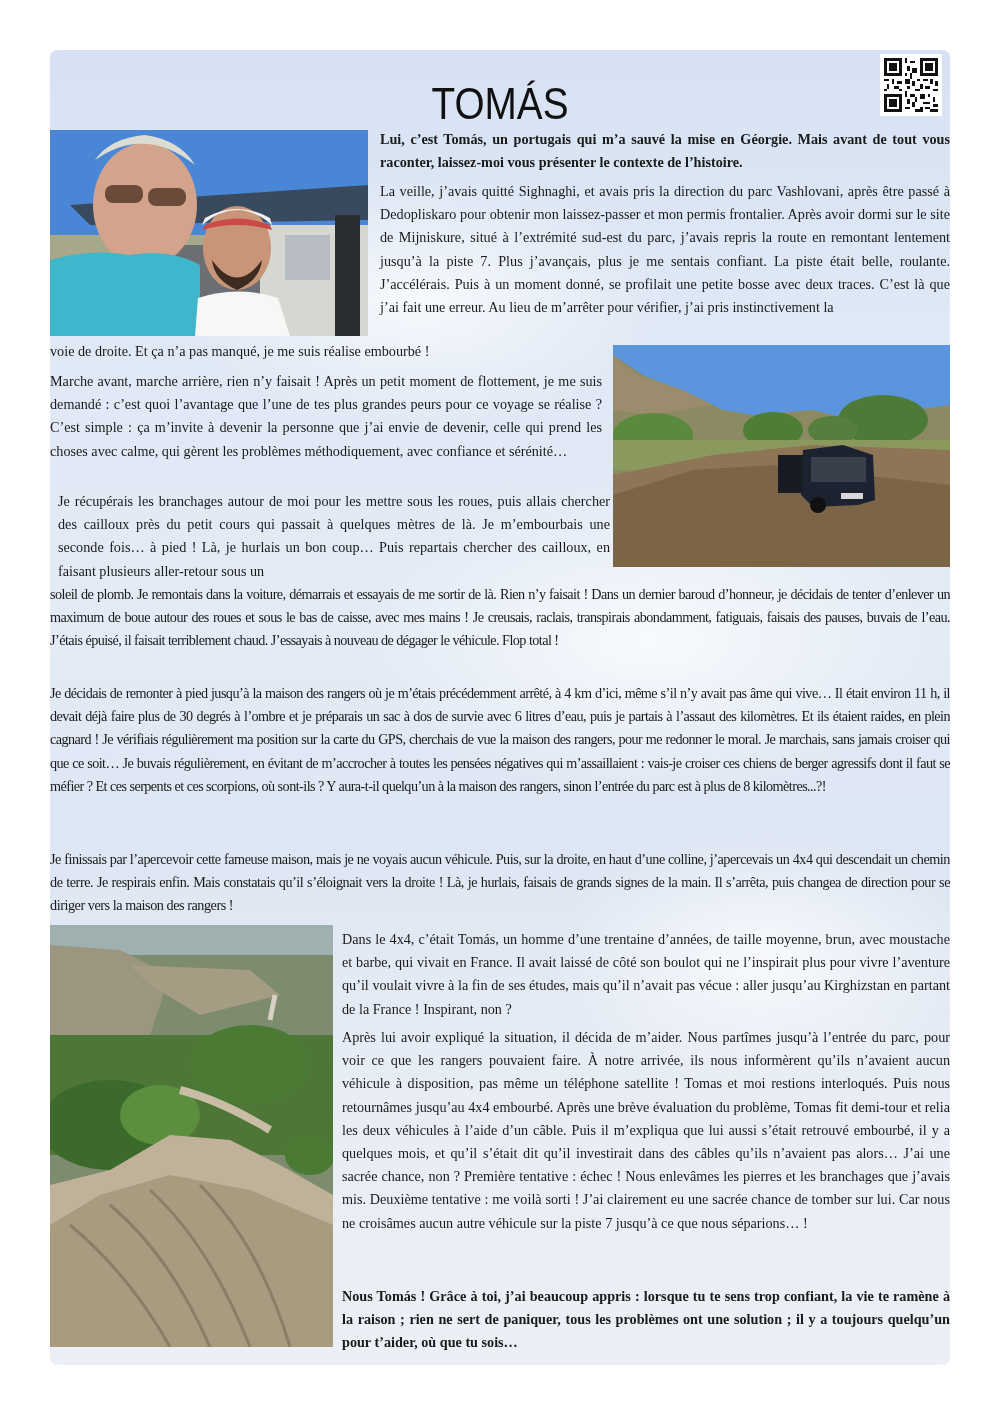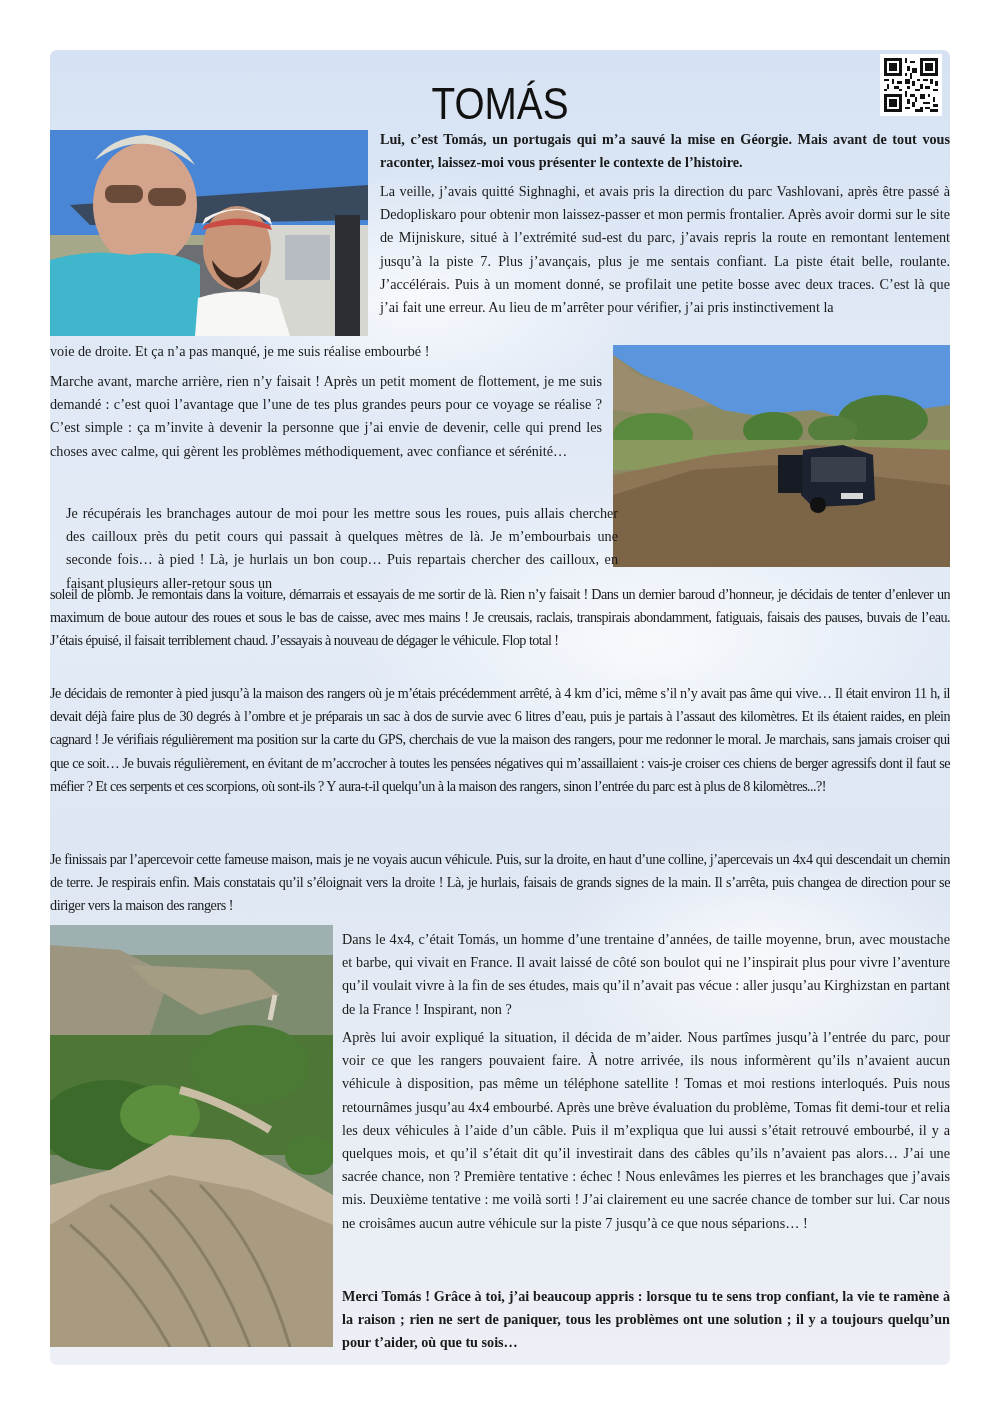--- a/index.html
+++ b/index.html
@@ -140,21 +140,21 @@
       <polygon points="0,150 80,125 160,120 337,140 337,222 0,222" fill="#7c6447"></polygon>
       <polygon points="190,105 230,100 260,110 262,155 245,160 200,162 188,150" fill="#1c2230"></polygon>
       <rect x="198" y="112" width="55" height="25" fill="#3a404b"></rect>
       <rect x="165" y="110" width="25" height="38" fill="#161b24"></rect>
       <rect x="228" y="148" width="22" height="6" fill="#d8d8d8"></rect>
       <ellipse cx="205" cy="160" rx="8" ry="8" fill="#111"></ellipse>
     </svg>
   </div>
 
   <p class="txt" style="left:0;top:320px;width:552px;">Marche avant, marche arrière, rien n’y faisait ! Après un petit moment de flottement, je me suis demandé : c’est quoi l’avantage que l’une de tes plus grandes peurs pour ce voyage se réalise ? C’est simple : ça m’invite à devenir la personne que j’ai envie de devenir, celle qui prend les choses avec calme, qui gèrent les problèmes méthodiquement, avec confiance et sérénité…</p>
-  <p class="txt" style="left:16px;top:440px;width:552px;margin-top:12px;">Je récupérais les branchages autour de moi pour les mettre sous les roues, puis allais chercher des cailloux près du petit cours qui passait à quelques mètres de là. Je m’embourbais une seconde fois… à pied ! Là, je hurlais un bon coup… Puis repartais chercher des cailloux, en faisant plusieurs aller-retour sous un</p>
+  <p class="txt" style="left:8px;top:440px;width:552px;">Je récupérais les branchages autour de moi pour les mettre sous les roues, puis allais chercher des cailloux près du petit cours qui passait à quelques mètres de là. Je m’embourbais une seconde fois… à pied ! Là, je hurlais un bon coup… Puis repartais chercher des cailloux, en faisant plusieurs aller-retour sous un</p>
   <p class="txt cond" style="left:0;top:533px;width:900px;letter-spacing:-0.55px;">soleil de plomb. Je remontais dans la voiture, démarrais et essayais de me sortir de là. Rien n’y faisait ! Dans un dernier baroud d’honneur, je décidais de tenter d’enlever un maximum de boue autour des roues et sous le bas de caisse, avec mes mains ! Je creusais, raclais, transpirais abondamment, fatiguais, faisais des pauses, buvais de l’eau. J’étais épuisé, il faisait terriblement chaud. J’essayais à nouveau de dégager le véhicule. Flop total !</p>
   <p class="txt cond" style="left:0;top:632px;width:900px;letter-spacing:-0.55px;">Je décidais de remonter à pied jusqu’à la maison des rangers où je m’étais précédemment arrêté, à 4 km d’ici, même s’il n’y avait pas âme qui vive… Il était environ 11 h, il devait déjà faire plus de 30 degrés à l’ombre et je préparais un sac à dos de survie avec 6 litres d’eau, puis je partais à l’assaut des kilomètres. Et ils étaient raides, en plein cagnard ! Je vérifiais régulièrement ma position sur la carte du GPS, cherchais de vue la maison des rangers, pour me redonner le moral. Je marchais, sans jamais croiser qui que ce soit… Je buvais régulièrement, en évitant de m’accrocher à toutes les pensées négatives qui m’assaillaient : vais-je croiser ces chiens de berger agressifs dont il faut se méfier ? Et ces serpents et ces scorpions, où sont-ils ? Y aura-t-il quelqu’un à la maison des rangers, sinon l’entrée du parc est à plus de 8 kilomètres...?!</p>
   <p class="txt cond" style="left:0;top:798px;width:900px;letter-spacing:-0.45px;">Je finissais par l’apercevoir cette fameuse maison, mais je ne voyais aucun véhicule. Puis, sur la droite, en haut d’une colline, j’apercevais un 4x4 qui descendait un chemin de terre. Je respirais enfin. Mais constatais qu’il s’éloignait vers la droite ! Là, je hurlais, faisais de grands signes de la main. Il s’arrêta, puis changea de direction pour se diriger vers la maison des rangers !</p>
 
   <div class="photo" style="left:0;top:875px;width:283px;height:422px;">
     <svg viewBox="0 0 283 422" preserveAspectRatio="none">
       <rect width="283" height="422" fill="#7d8b6e"></rect>
       <rect width="283" height="30" fill="#9fb0b0"></rect>
       <polygon points="0,20 70,25 120,50 100,110 0,120" fill="#9c9680"></polygon>
       <polygon points="80,40 200,45 230,70 150,90 100,60" fill="#a59c84"></polygon>
@@ -166,14 +166,14 @@
       <path d="M225,70 L220,95" stroke="#d8d0c0" stroke-width="5" fill="none"></path>
       <polygon points="0,260 60,245 120,210 180,215 230,240 283,270 283,422 0,422" fill="#bfb298"></polygon>
       <polygon points="0,300 50,270 120,250 200,265 283,300 283,422 0,422" fill="#a89b80"></polygon>
       <path d="M20,300 Q80,350 120,422 M60,280 Q120,330 160,422 M100,265 Q160,320 200,422 M150,260 Q210,320 240,422" stroke="#8a7e66" stroke-width="3" fill="none"></path>
       <ellipse cx="260" cy="230" rx="25" ry="20" fill="#4b7a35"></ellipse>
     </svg>
   </div>
 
   <p class="txt" style="left:292px;top:878px;width:608px;">Dans le 4x4, c’était Tomás, un homme d’une trentaine d’années, de taille moyenne, brun, avec moustache et barbe, qui vivait en France. Il avait laissé de côté son boulot qui ne l’inspirait plus pour vivre l’aventure qu’il voulait vivre à la fin de ses études, mais qu’il n’avait pas vécue : aller jusqu’au Kirghizstan en partant de la France ! Inspirant, non ?</p>
   <p class="txt" style="left:292px;top:976px;width:608px;">Après lui avoir expliqué la situation, il décida de m’aider. Nous partîmes jusqu’à l’entrée du parc, pour voir ce que les rangers pouvaient faire. À notre arrivée, ils nous informèrent qu’ils n’avaient aucun véhicule à disposition, pas même un téléphone satellite ! Tomas et moi restions interloqués. Puis nous retournâmes jusqu’au 4x4 embourbé. Après une brève évaluation du problème, Tomas fit demi-tour et relia les deux véhicules à l’aide d’un câble. Puis il m’expliqua que lui aussi s’était retrouvé embourbé, il y a quelques mois, et qu’il s’était dit qu’il investirait dans des câbles qu’ils n’avaient pas alors… J’ai une sacrée chance, non ? Première tentative : échec ! Nous enlevâmes les pierres et les branchages que j’avais mis. Deuxième tentative : me voilà sorti ! J’ai clairement eu une sacrée chance de tomber sur lui. Car nous ne croisâmes aucun autre véhicule sur la piste 7 jusqu’à ce que nous séparions… !</p>
-  <p class="txt bold" style="left:292px;top:1235px;width:608px;">Merci Tomás ! Grâce à toi, j’ai beaucoup appris : lorsque tu te sens trop confiant, la vie te ramène à la raison ; rien ne sert de paniquer, tous les problèmes ont une solution ; il y a toujours quelqu’un pour t’aider, où que tu sois…</p>
+  <p class="txt bold" style="left:292px;top:1235px;width:608px;">Nous Tomás ! Grâce à toi, j’ai beaucoup appris : lorsque tu te sens trop confiant, la vie te ramène à la raison ; rien ne sert de paniquer, tous les problèmes ont une solution ; il y a toujours quelqu’un pour t’aider, où que tu sois…</p>
 </div>
 
 </body></html>

